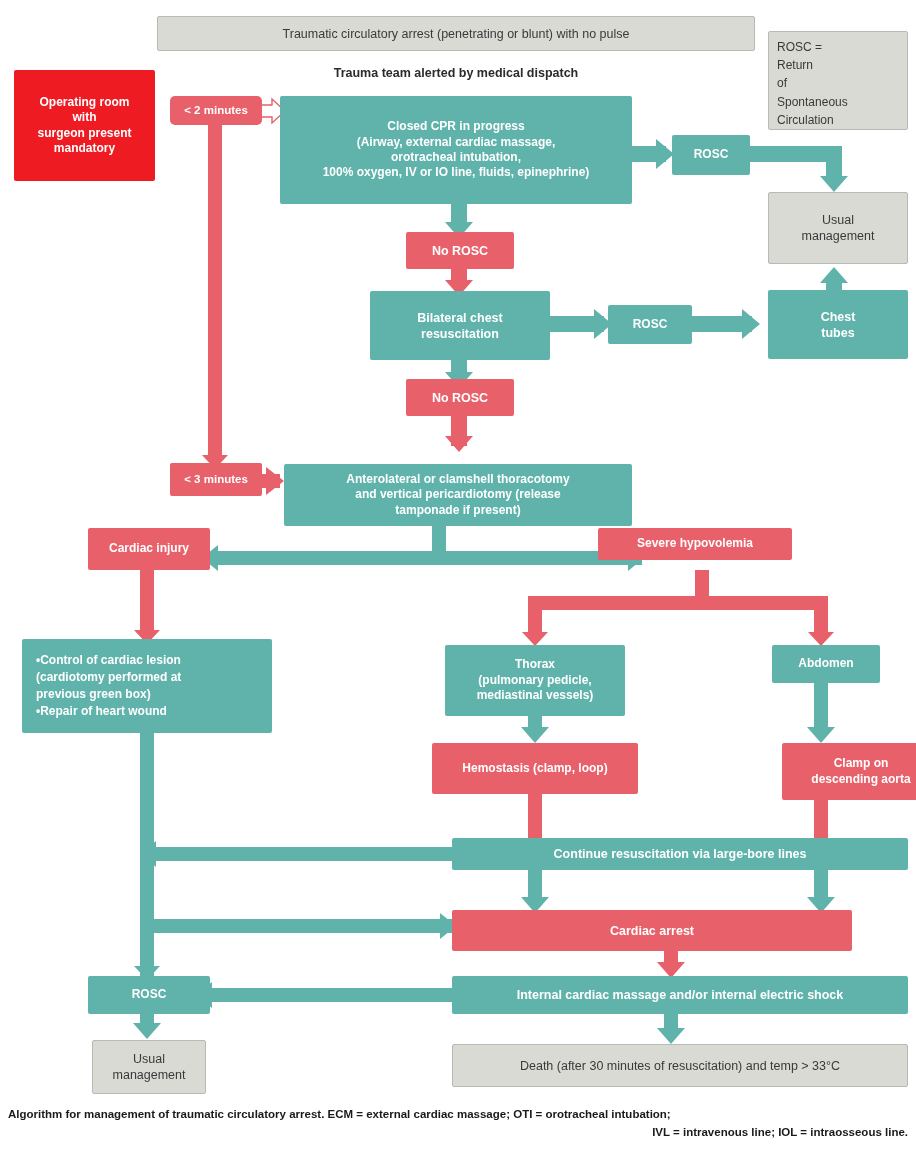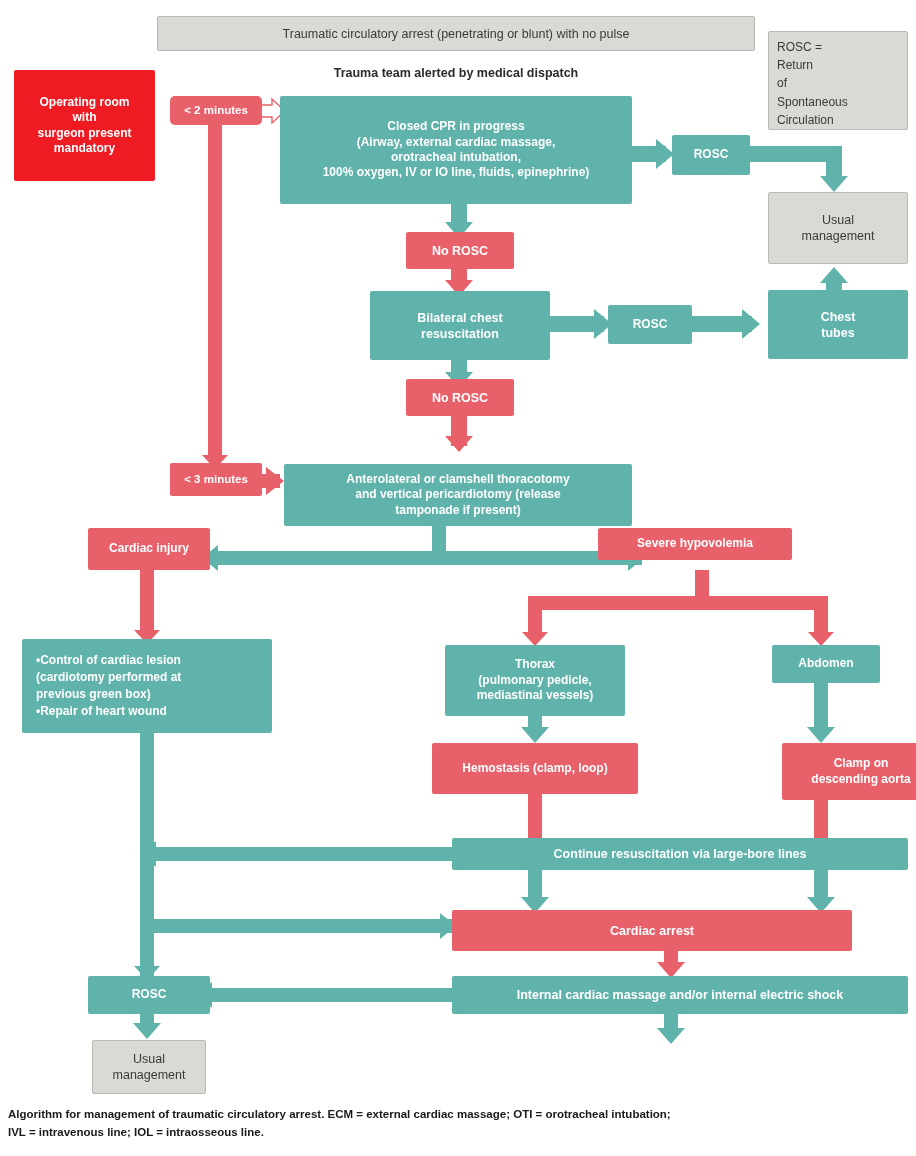--- a/index.html
+++ b/index.html
@@ -251,17 +251,18 @@
 
   <div class="node red" style="left:452px; top:910px; width:400px; height:41px; font-size:12.5px;">Cardiac arrest</div>
 
   <div class="node teal" style="left:88px; top:976px; width:122px; height:38px; font-size:12px;">ROSC</div>
 
   <div class="node teal" style="left:452px; top:976px; width:456px; height:38px; font-size:12.5px;">Internal cardiac massage and/or internal electric shock</div>
 
   <div class="node gray" style="left:92px; top:1040px; width:114px; height:54px; font-size:12.5px; white-space:pre-line;">Usual
 management</div>
 
+  <div class="node gray" style="left:452px; top:1044px; width:456px; height:43px; font-size:12.5px;">Death (after 30 minutes of resuscitation) and temp &gt; 33°C</div>
 
   <div class="caption" style="top:1106px;">Algorithm for management of traumatic circulatory arrest. ECM = external cardiac massage; OTI = orotracheal intubation;</div>
-  <div class="caption" style="top:1124px;">IVL = intravenous line; IOL = intraosseous line.</div>
+  <div class="caption" style="top:1124px;text-align:right;">IVL = intravenous line; IOL = intraosseous line.</div>
 
 </div>
 
 </body></html>

